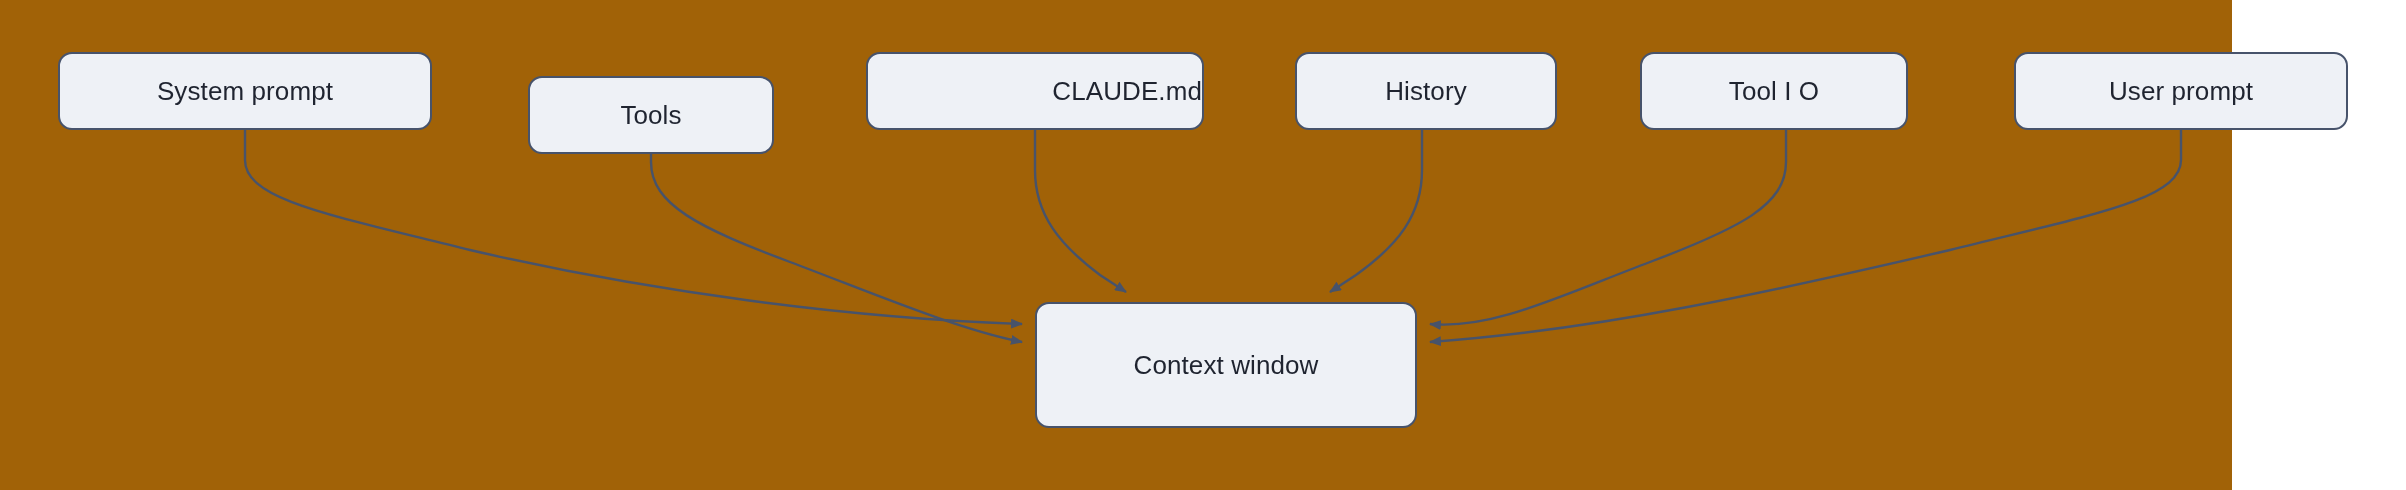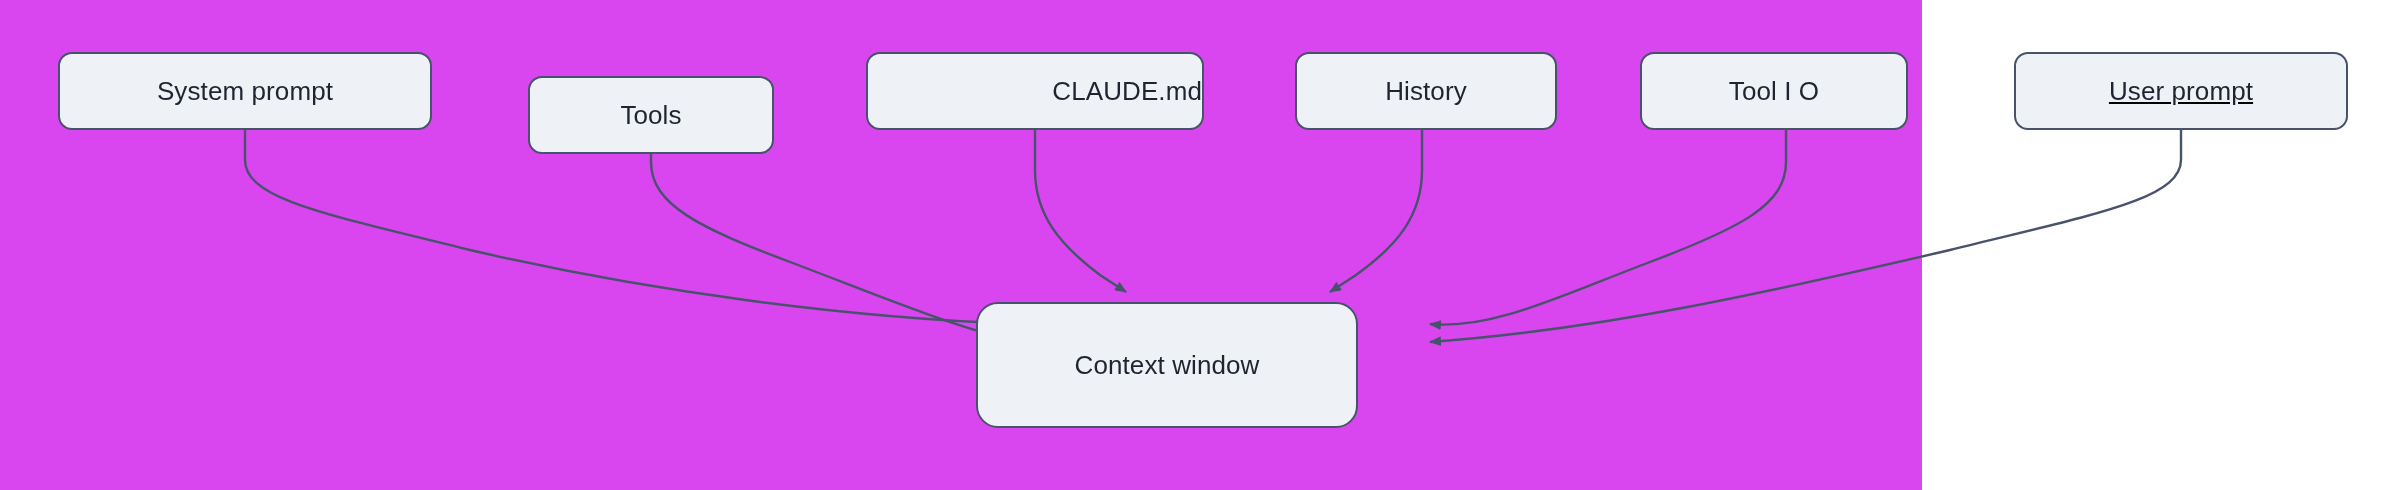--- a/index.html
+++ b/index.html
@@ -9,23 +9,23 @@
     background: #ffffff;
   }
   body {
     width: 2406px;
     height: 490px;
     overflow: hidden;
     font-family: "Liberation Sans", sans-serif;
   }
   #diagram-root {
     position: relative;
-    width: 1922px;
+    width: 2232px;
     height: 490px;
-    background: #d946ef;
+    background: #a16207;
   }
   #edge-layer {
     position: absolute;
     left: 0;
     top: 0;
     width: 2406px;
     height: 490px;
   }
   .node {
     position: absolute;
@@ -46,23 +46,23 @@
     letter-spacing: 0.1px;
     white-space: nowrap;
     line-height: 1;
   }
   
   #node-system-prompt { left: 58px;   top: 52px;  width: 374px; height: 78px; }
   #node-tools         { left: 528px;  top: 52px;  width: 246px; height: 78px; margin-top: 24px; }
   #node-claude-md     { left: 866px;  top: 52px;  width: 338px; height: 78px; justify-content: flex-end; }
   #node-history       { left: 1271px; top: 52px;  width: 262px; height: 78px; margin-left: 24px; }
   #node-tool-io       { left: 1640px; top: 52px;  width: 268px; height: 78px; }
-  #node-user-prompt   { left: 2014px; top: 52px;  width: 334px; height: 78px; text-decoration: underline; }
+  #node-user-prompt   { left: 2014px; top: 52px;  width: 334px; height: 78px; }
   
-  #node-context-window { left: 976px; top: 302px; width: 382px; height: 126px; border-radius: 22px; }
+  #node-context-window { left: 1035px; top: 302px; width: 382px; height: 126px; }
 </style>
 </head>
 <body>
 
 <div id="diagram-root">
 
   <svg id="edge-layer" viewBox="0 0 2406 490" width="2406" height="490" xmlns="http://www.w3.org/2000/svg">
     <defs>
       <marker id="arrowhead" markerWidth="12" markerHeight="10" refX="11" refY="5" orient="auto" markerUnits="userSpaceOnUse">
         <path d="M 0 0 L 12 5 L 0 10 z" fill="#47536b"></path>

